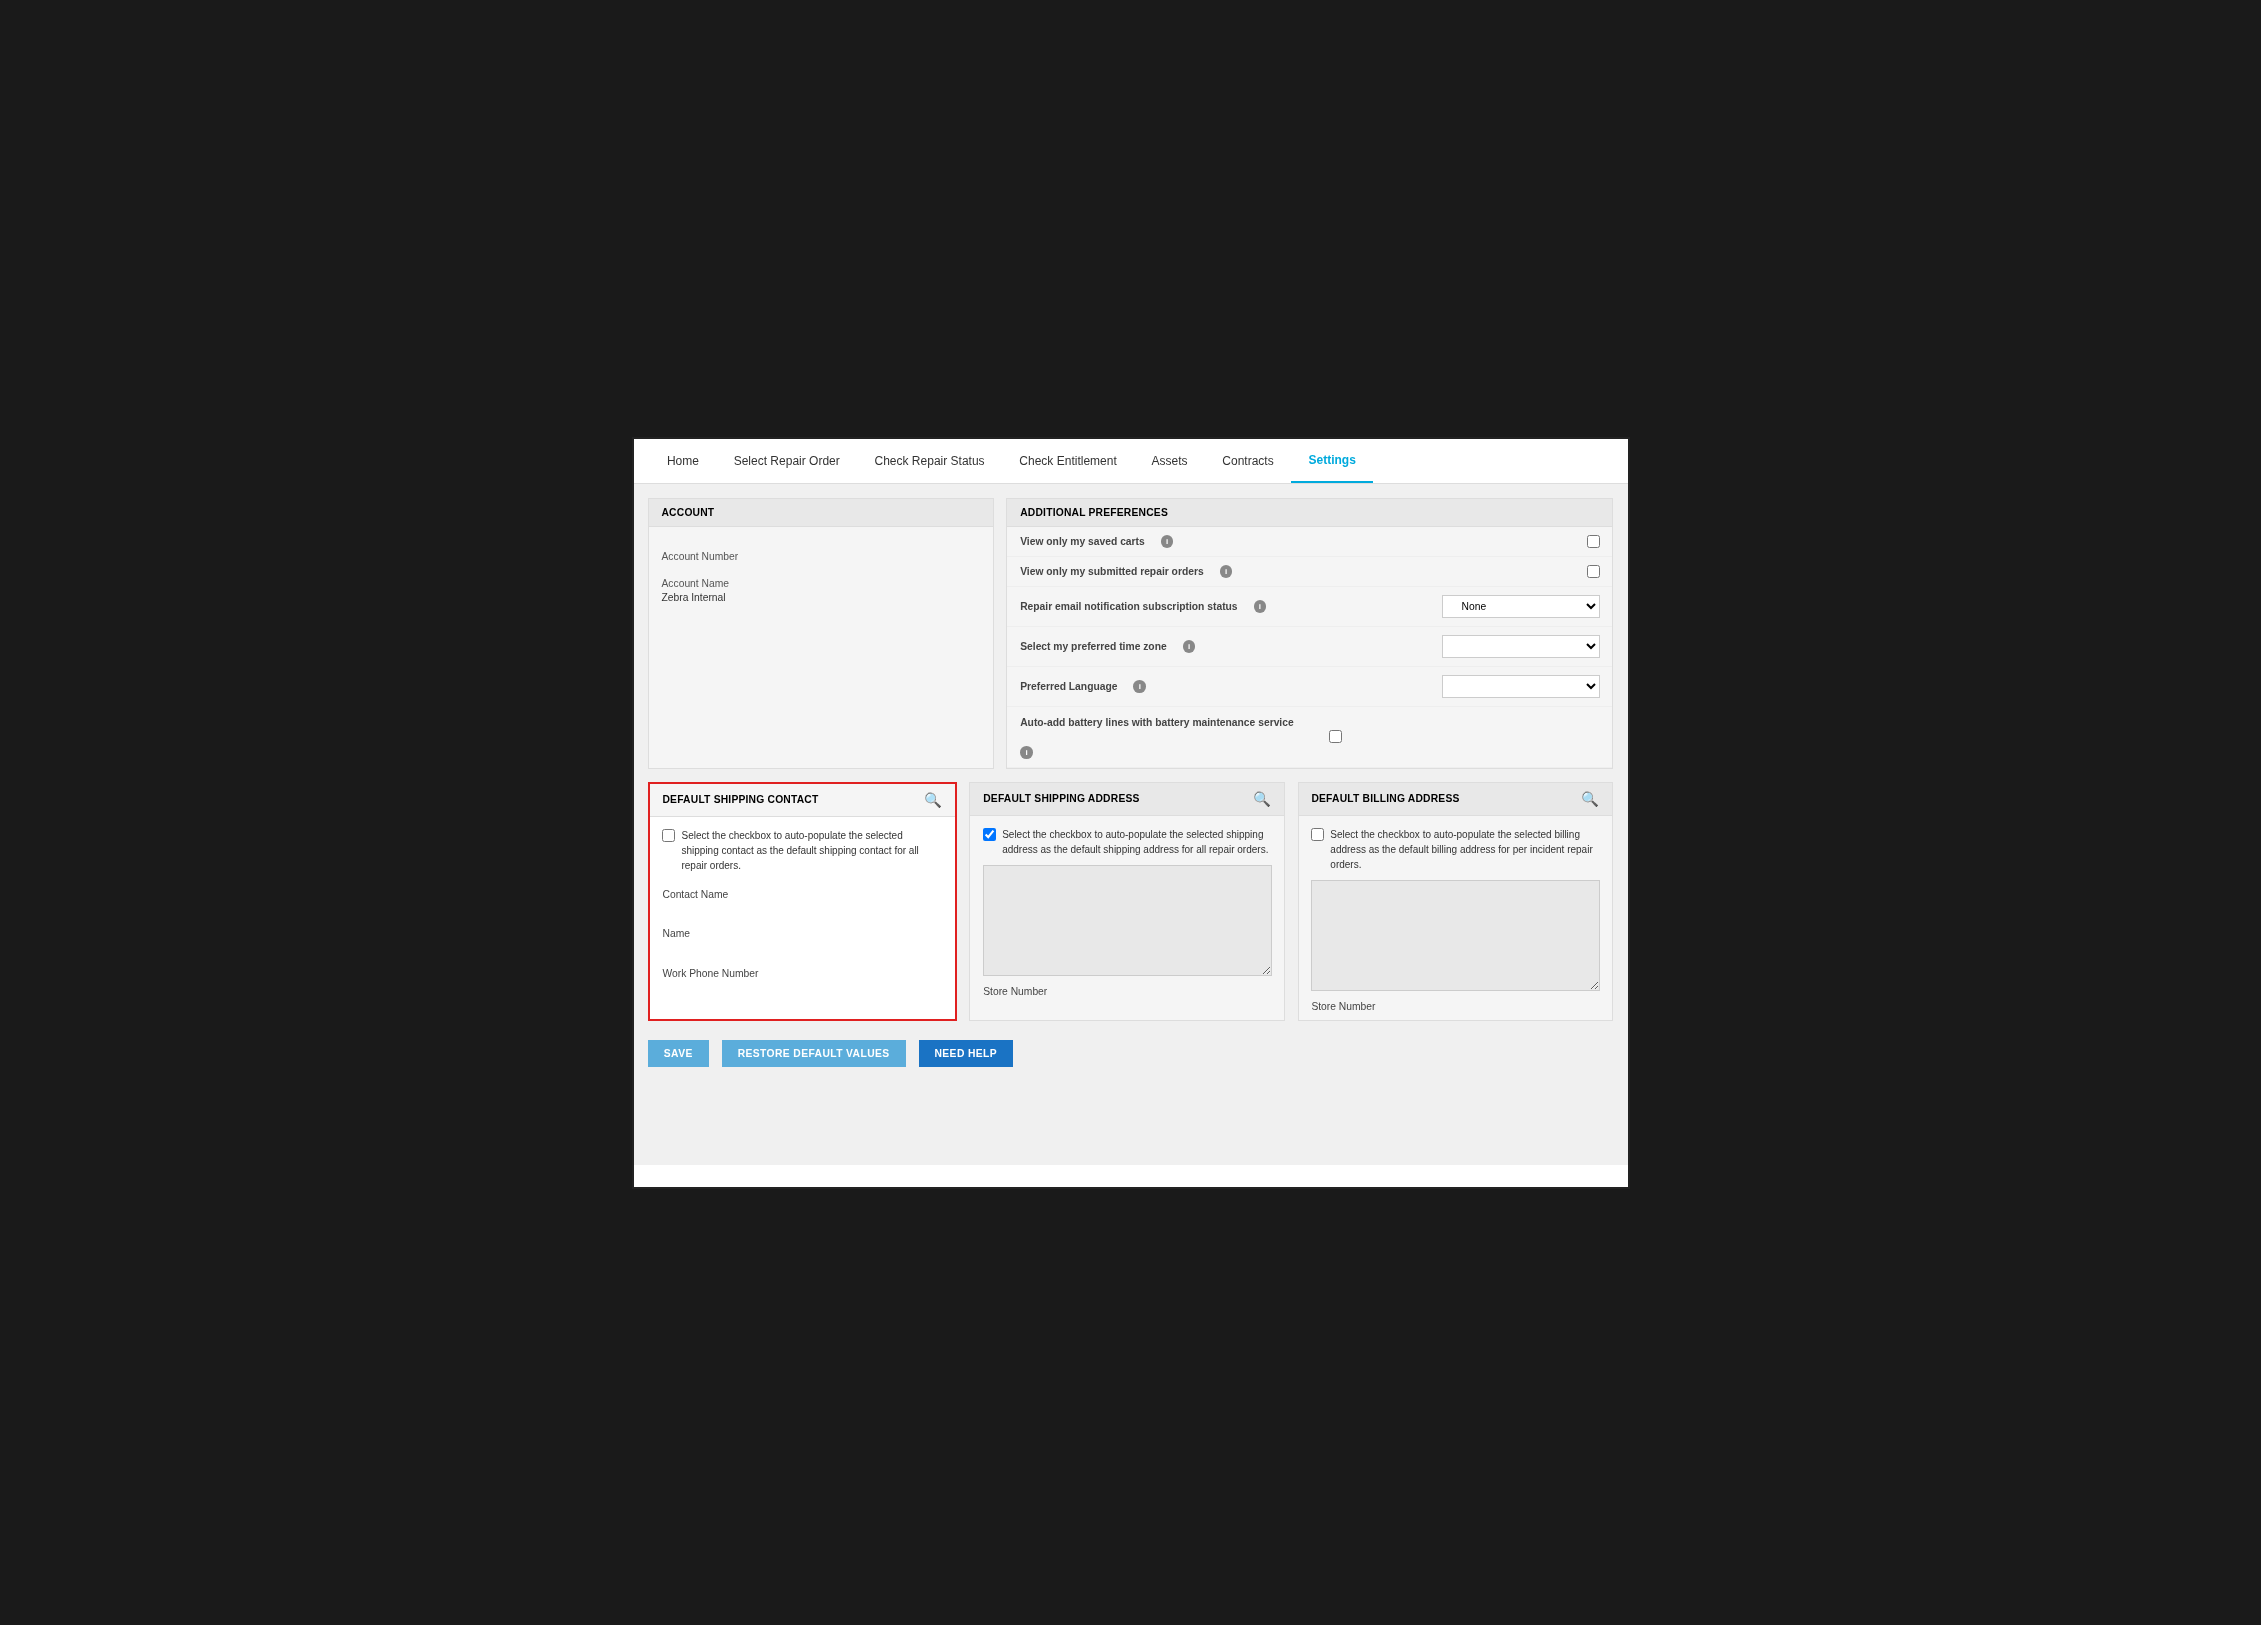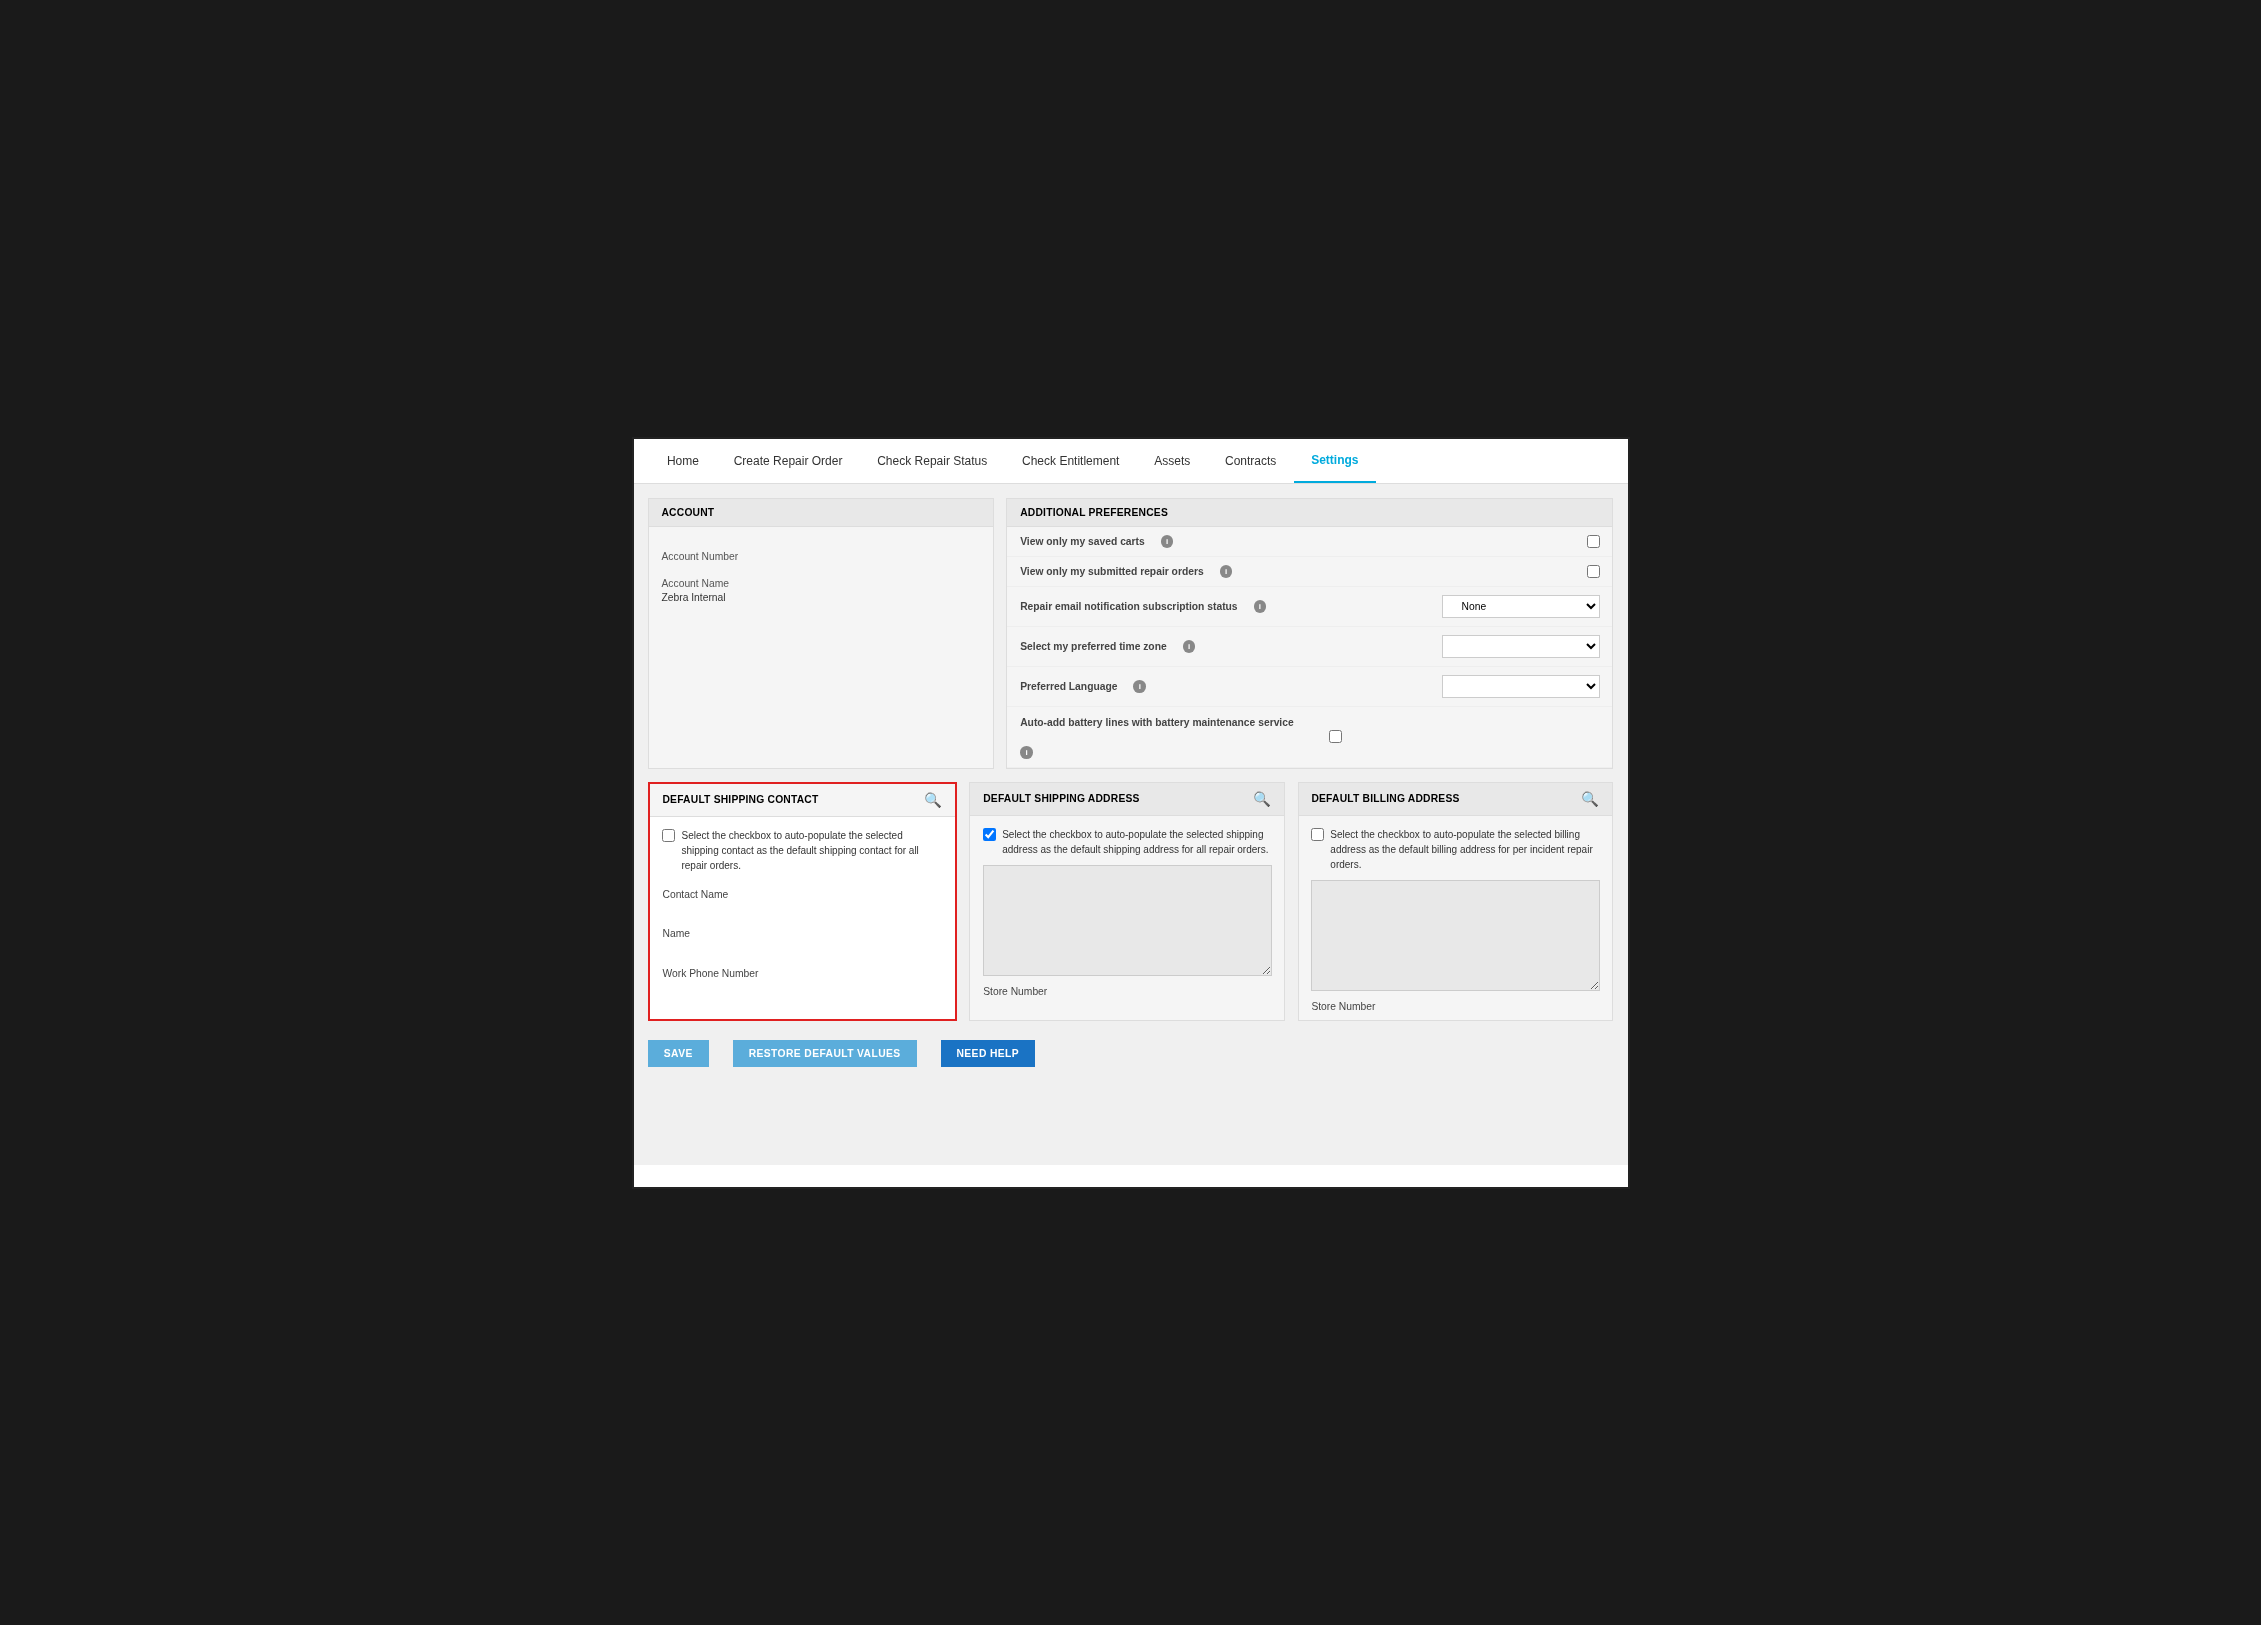--- a/index.html
+++ b/index.html
@@ -207,21 +207,21 @@
     }
     .store-number-label {
       padding: 8px 12.7px;
       font-size: 10.3px;
       color: #444;
       font-weight: 500;
     }
     
     .button-row {
       display: flex;
-      gap: 24px;
+      gap: 13px;
       padding: 3.2px 0 8px 0;
     }
     .btn {
       padding: 8px 16px;
       font-size: 10.3px;
       font-weight: 700;
       border: none;
       cursor: pointer;
       text-transform: uppercase;
       letter-spacing: 0.4px;
@@ -239,21 +239,21 @@
       color: #fff;
     }
   </style>
 </head>
 <body>
 
 <div class="app-wrapper">
 
   <nav class="nav-bar">
     <div class="nav-item">Home</div>
-    <div class="nav-item">Create Repair Order</div>
+    <div class="nav-item">Select Repair Order</div>
     <div class="nav-item">Check Repair Status</div>
     <div class="nav-item">Check Entitlement</div>
     <div class="nav-item">Assets</div>
     <div class="nav-item">Contracts</div>
     <div class="nav-item active">Settings</div>
   </nav>
 
   <div class="main-content">
 
     <div class="top-section">

